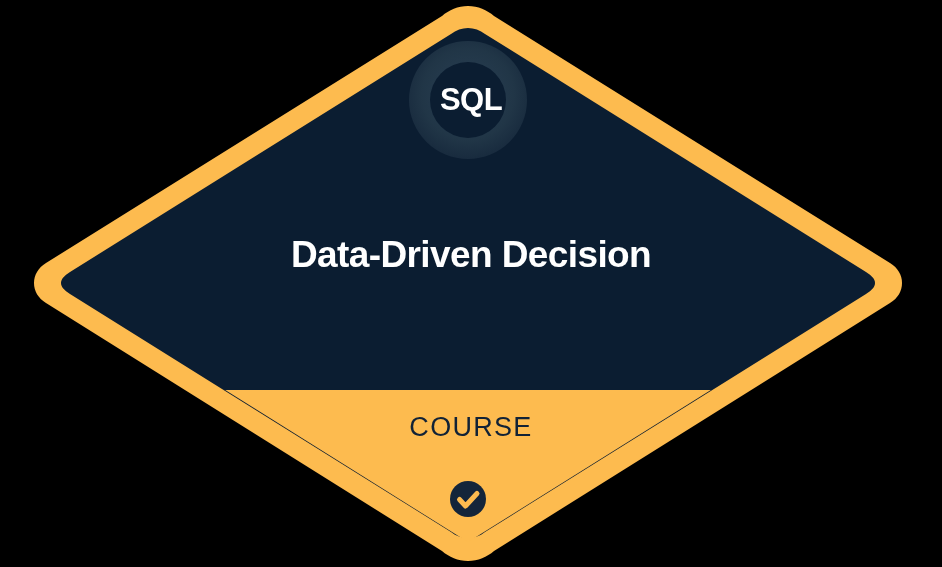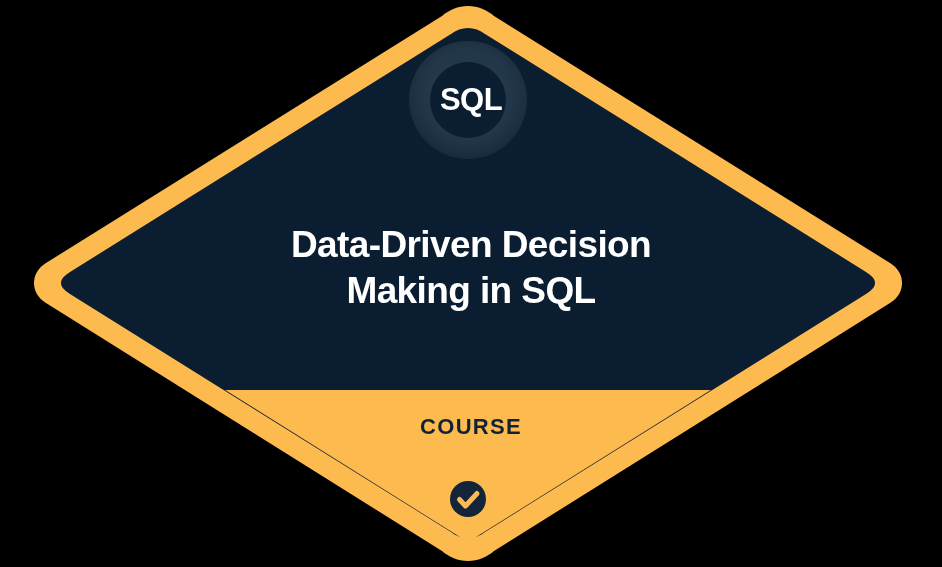--- a/index.html
+++ b/index.html
@@ -36,31 +36,31 @@
   }
   #sql-logo-label {
     top: 80px;
     font-size: 31px;
     font-weight: bold;
     color: #ffffff;
     letter-spacing: -0.5px;
     line-height: 40px;
   }
   #course-title {
-    top: 222px;
+    top: 232px;
     font-size: 37px;
     font-weight: bold;
     color: #ffffff;
     line-height: 46px;
     letter-spacing: -0.6px;
   }
   #status-label {
     top: 409px;
-    font-size: 22px;
-    font-weight: bold;
+    font-size: 27px;
+    font-weight: normal;
     color: #112236;
     line-height: 36px;
     letter-spacing: 1.3px;
   }
 </style>
 </head>
 <body>
 
 <div id="badge-root">
 
@@ -116,20 +116,19 @@
     <g>
       <circle cx="468" cy="499" r="18" fill="#14253a"></circle>
       <path d="M459.5 499.5 L465.5 506 L477 493.5" fill="none" stroke="#fdbb4f" stroke-width="5" stroke-linecap="round" stroke-linejoin="round"></path>
     </g>
   </svg>
 
   <div class="overlay-text" id="sql-logo-label">SQL</div>
 
   <div class="overlay-text" id="course-title">
     <div>Data-Driven Decision</div>
-    <div>Making in SQL</div>
   </div>
 
   <div class="overlay-text" id="status-label">
     <div>COURSE</div>
   </div>
 
 </div>
 
 </body></html>

